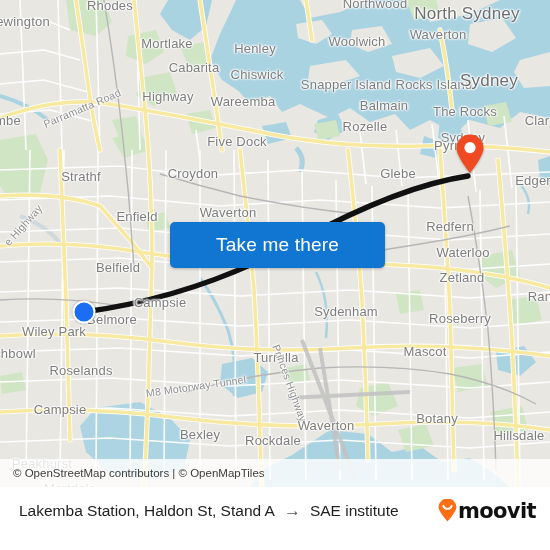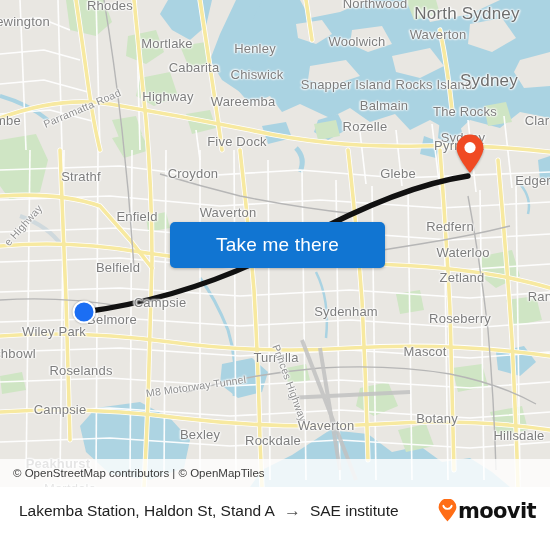--- a/index.html
+++ b/index.html
@@ -360,21 +360,21 @@
         <div class="maplabel mid" style="left: 81px; top: 370px;">Roselands</div>
         <div class="maplabel road" style="left: 196px; top: 386px; transform: translate(-50%, -50%) rotate(-8deg);">M8 Motorway Tunnel</div>
         <div class="maplabel mid" style="left: 425px; top: 351px;">Mascot</div>
         <div class="maplabel road" style="left: 290px; top: 383px; transform: translate(-50%, -50%) rotate(70deg);">Princes Highway</div>
         <div class="maplabel mid" style="left: 60px; top: 409px;">Campsie</div>
         <div class="maplabel mid" style="left: 437px; top: 418px;">Botany</div>
         <div class="maplabel mid" style="left: 200px; top: 434px;">Bexley</div>
         <div class="maplabel mid" style="left: 326px; top: 425px;">Waverton</div>
         <div class="maplabel mid" style="left: 519px; top: 435px;">Hillsdale</div>
         <div class="maplabel mid" style="left: 273px; top: 440px;">Rockdale</div>
-        <div class="maplabel mid" style="left: 58px; top: 463px; font-weight: bold;">Peakhurst</div>
+        <div class="maplabel mid" style="left: 42px; top: 463px;">Peakhurst</div>
         <div class="maplabel mid" style="left: 70px; top: 488px;">Mortdale</div>
       </div>
 
     <div id="origin-marker" style="left: 84px; top: 312px;"></div>
 
     <div id="dest-marker" style="left: 470px; top: 178px;">
       <svg width="30" height="40" viewBox="0 0 30 40">
         <path d="M15,39 C15,39 28.5,22.5 28.5,14 A13.5,13.5 0 1 0 1.5,14 C1.5,22.5 15,39 15,39 Z" fill="#f04a23"></path>
         <circle cx="15" cy="13.6" r="5.6" fill="#ffffff"></circle>
       </svg>

